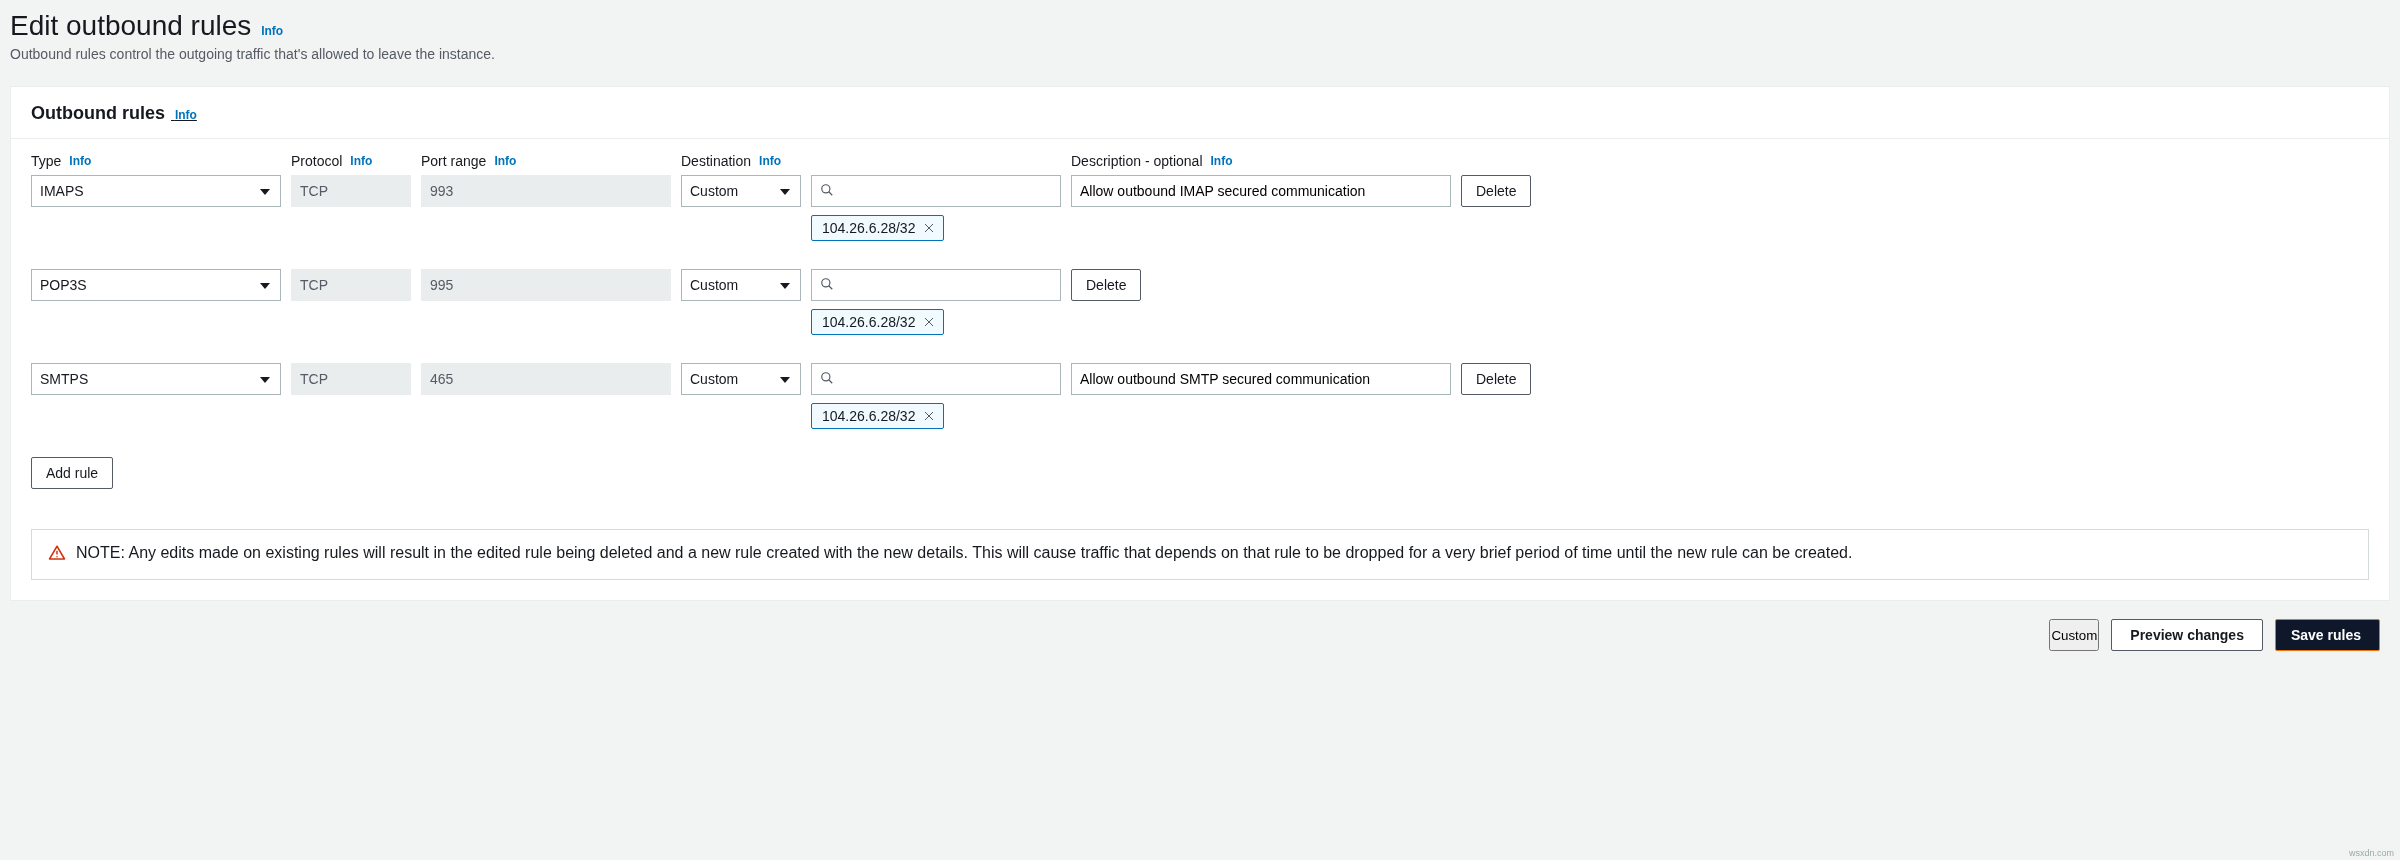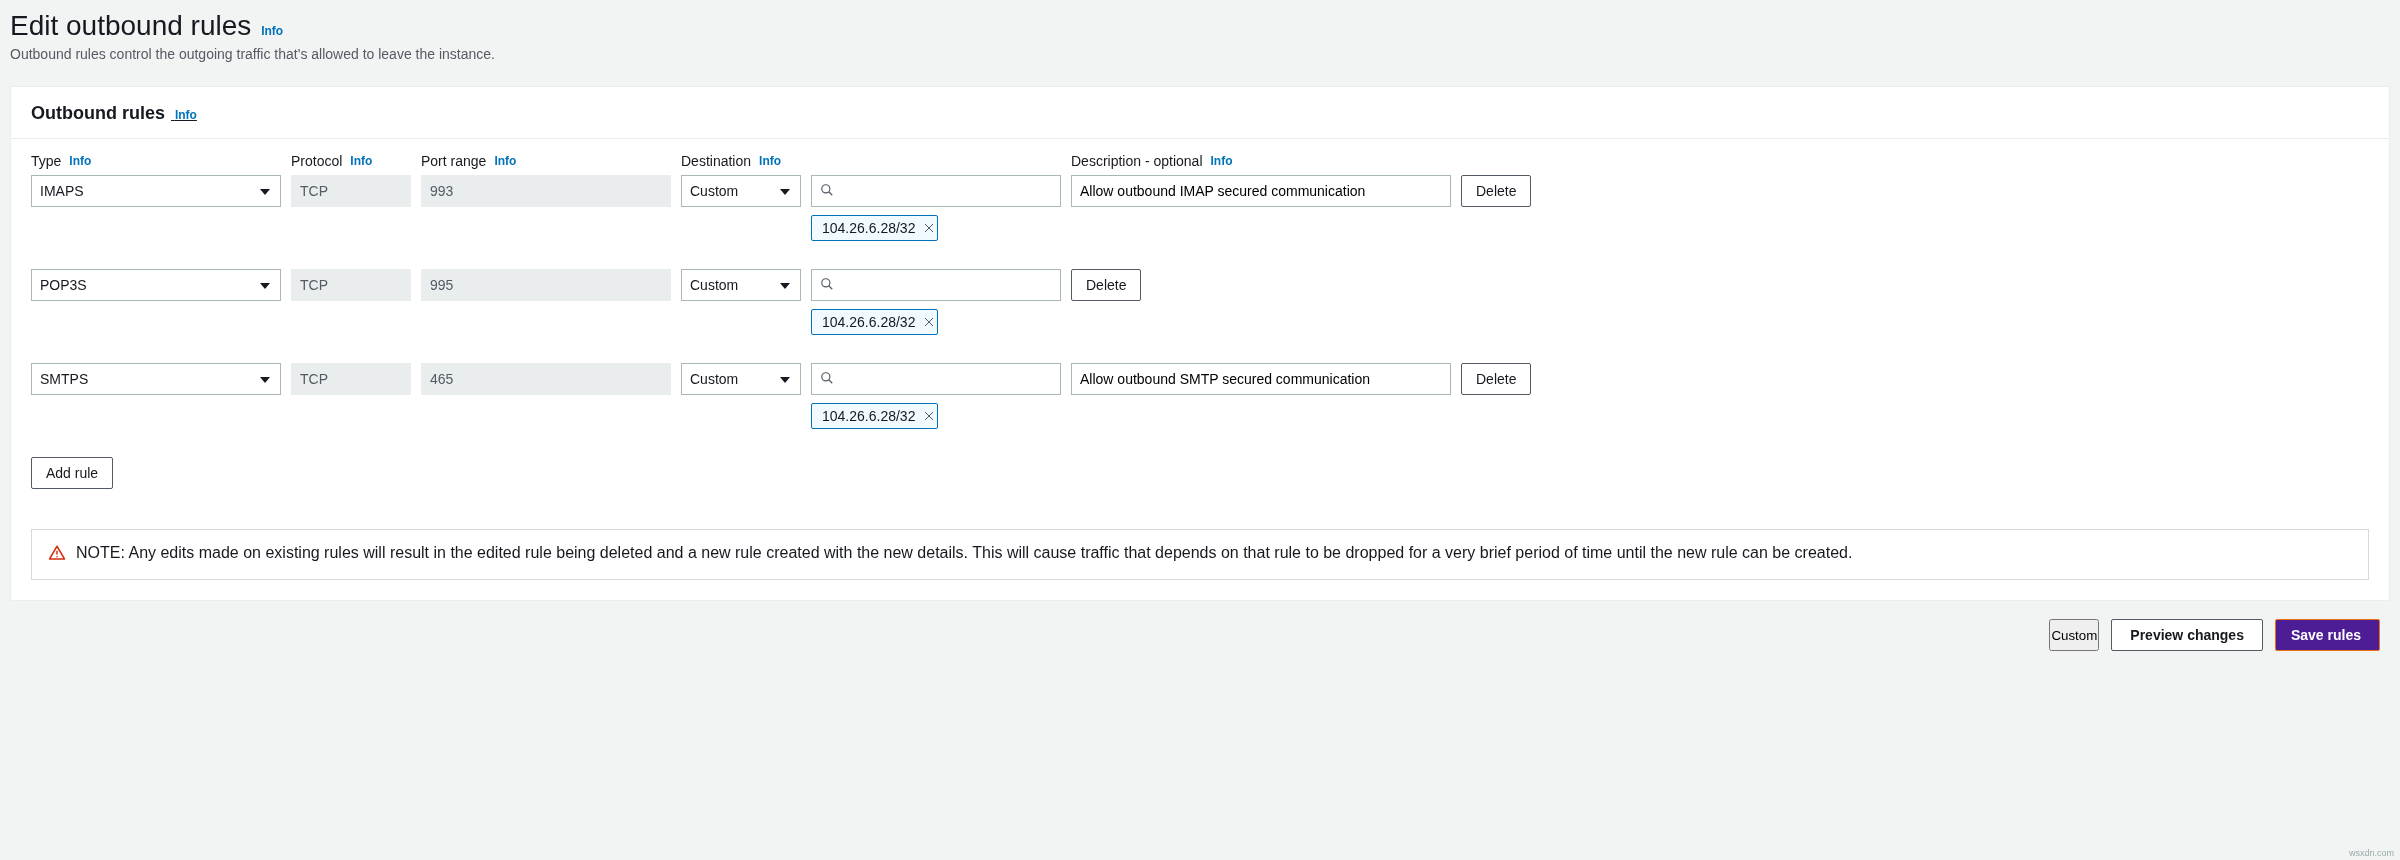--- a/index.html
+++ b/index.html
@@ -21,27 +21,27 @@
 
   .rule-row { display: grid; grid-template-columns: 250px 120px 250px 120px 250px 380px 80px; gap: 10px; align-items: start; margin-bottom: 28px; }
 
   .ctrl { height: 32px; border: 1px solid #aab7b8; border-radius: 0; padding: 0 8px; font-size: 14px; background:#fff; display:flex; align-items:center; position:relative; }
   .ctrl.disabled { background: #eaeded; color:#545b64; border-color:#eaeded; }
   .ctrl.select::after { content:""; position:absolute; right:10px; top:50%; margin-top:-2px; border-left:5px solid transparent; border-right:5px solid transparent; border-top:6px solid #16191f; }
   .ctrl input { border:none; outline:none; width:100%; font-size:14px; background:transparent; }
   .search-icon svg { width:14px; height:14px; stroke:#545b64; fill:none; stroke-width:2; margin-right:6px; flex-shrink:0; }
 
   .tags { margin-top: 8px; display:flex; flex-wrap:wrap; gap:6px; }
-  .tag { display:inline-flex; align-items:center; gap:8px; background:#f1faff; border:1px solid #0073bb; color:#16191f; padding:4px 2px 4px 10px; border-radius:2px; font-size:14px; }
+  .tag { display:inline-flex; align-items:center; gap:8px; background:#f1faff; border:1px solid #0073bb; color:#16191f; padding:4px 8px 4px 10px; border-radius:2px; font-size:14px; }
   .tag .x { cursor:pointer; display:inline-flex; }
   .tag .x svg { width:12px; height:12px; stroke:#545b64; stroke-width:2; }
 
   .btn { height:32px; padding:0 18px; border:1px solid #545b64; background:#fff; color:#16191f; font-size:14px; font-weight:700; border-radius:2px; cursor:pointer; display:inline-flex; align-items:center; justify-content:center; }
   .btn.small { padding:0 14px; font-weight:400; }
-  .btn.primary { background:#4c1d95; border-color:#ec7211; color:#fff;padding-left:15px; }
+  .btn.primary { background:#0f172a; border-color:#ec7211; color:#fff;padding-left:15px; }
 
   .add-rule-wrap { margin-top: 4px; }
 
   .alert { margin: 20px 20px 20px 20px; border:1px solid #d5dbdb; padding:14px 16px; display:flex; gap:10px; align-items:flex-start; }
   .alert .warn-icon svg { width:18px; height:18px; }
   .alert .msg { font-size:16px; color:#16191f; }
 
   .footer-wrap { display:flex; justify-content:flex-end; padding: 18px 10px 0 0; gap:12px; }
 
   .watermark { position:fixed; right:6px; bottom:2px; font-size:9px; color:#9aa; }

